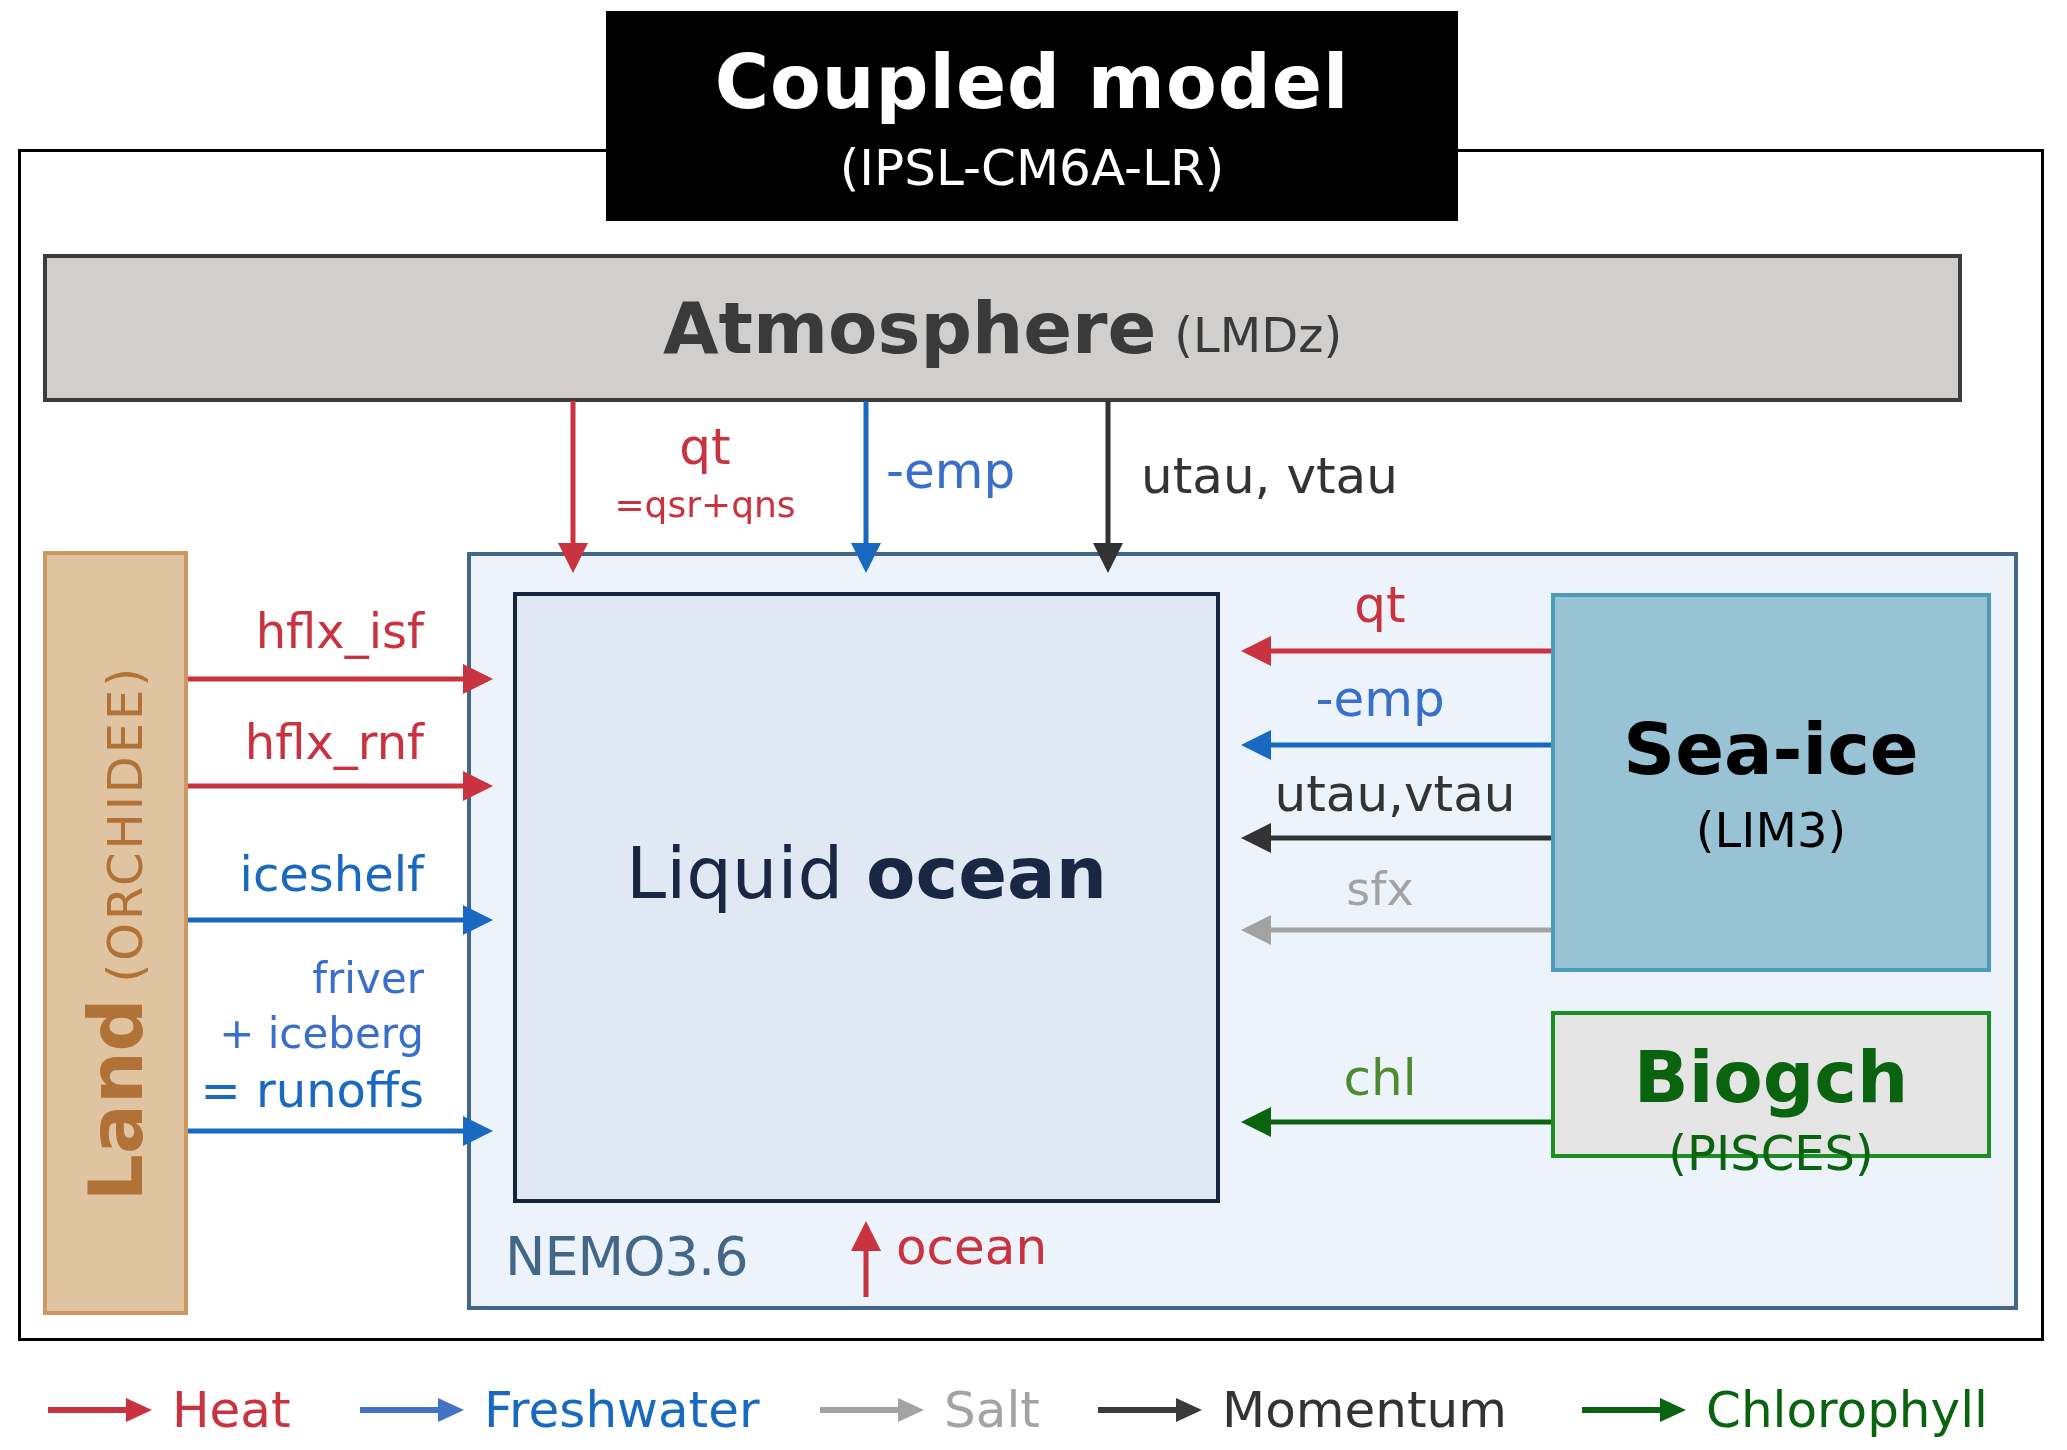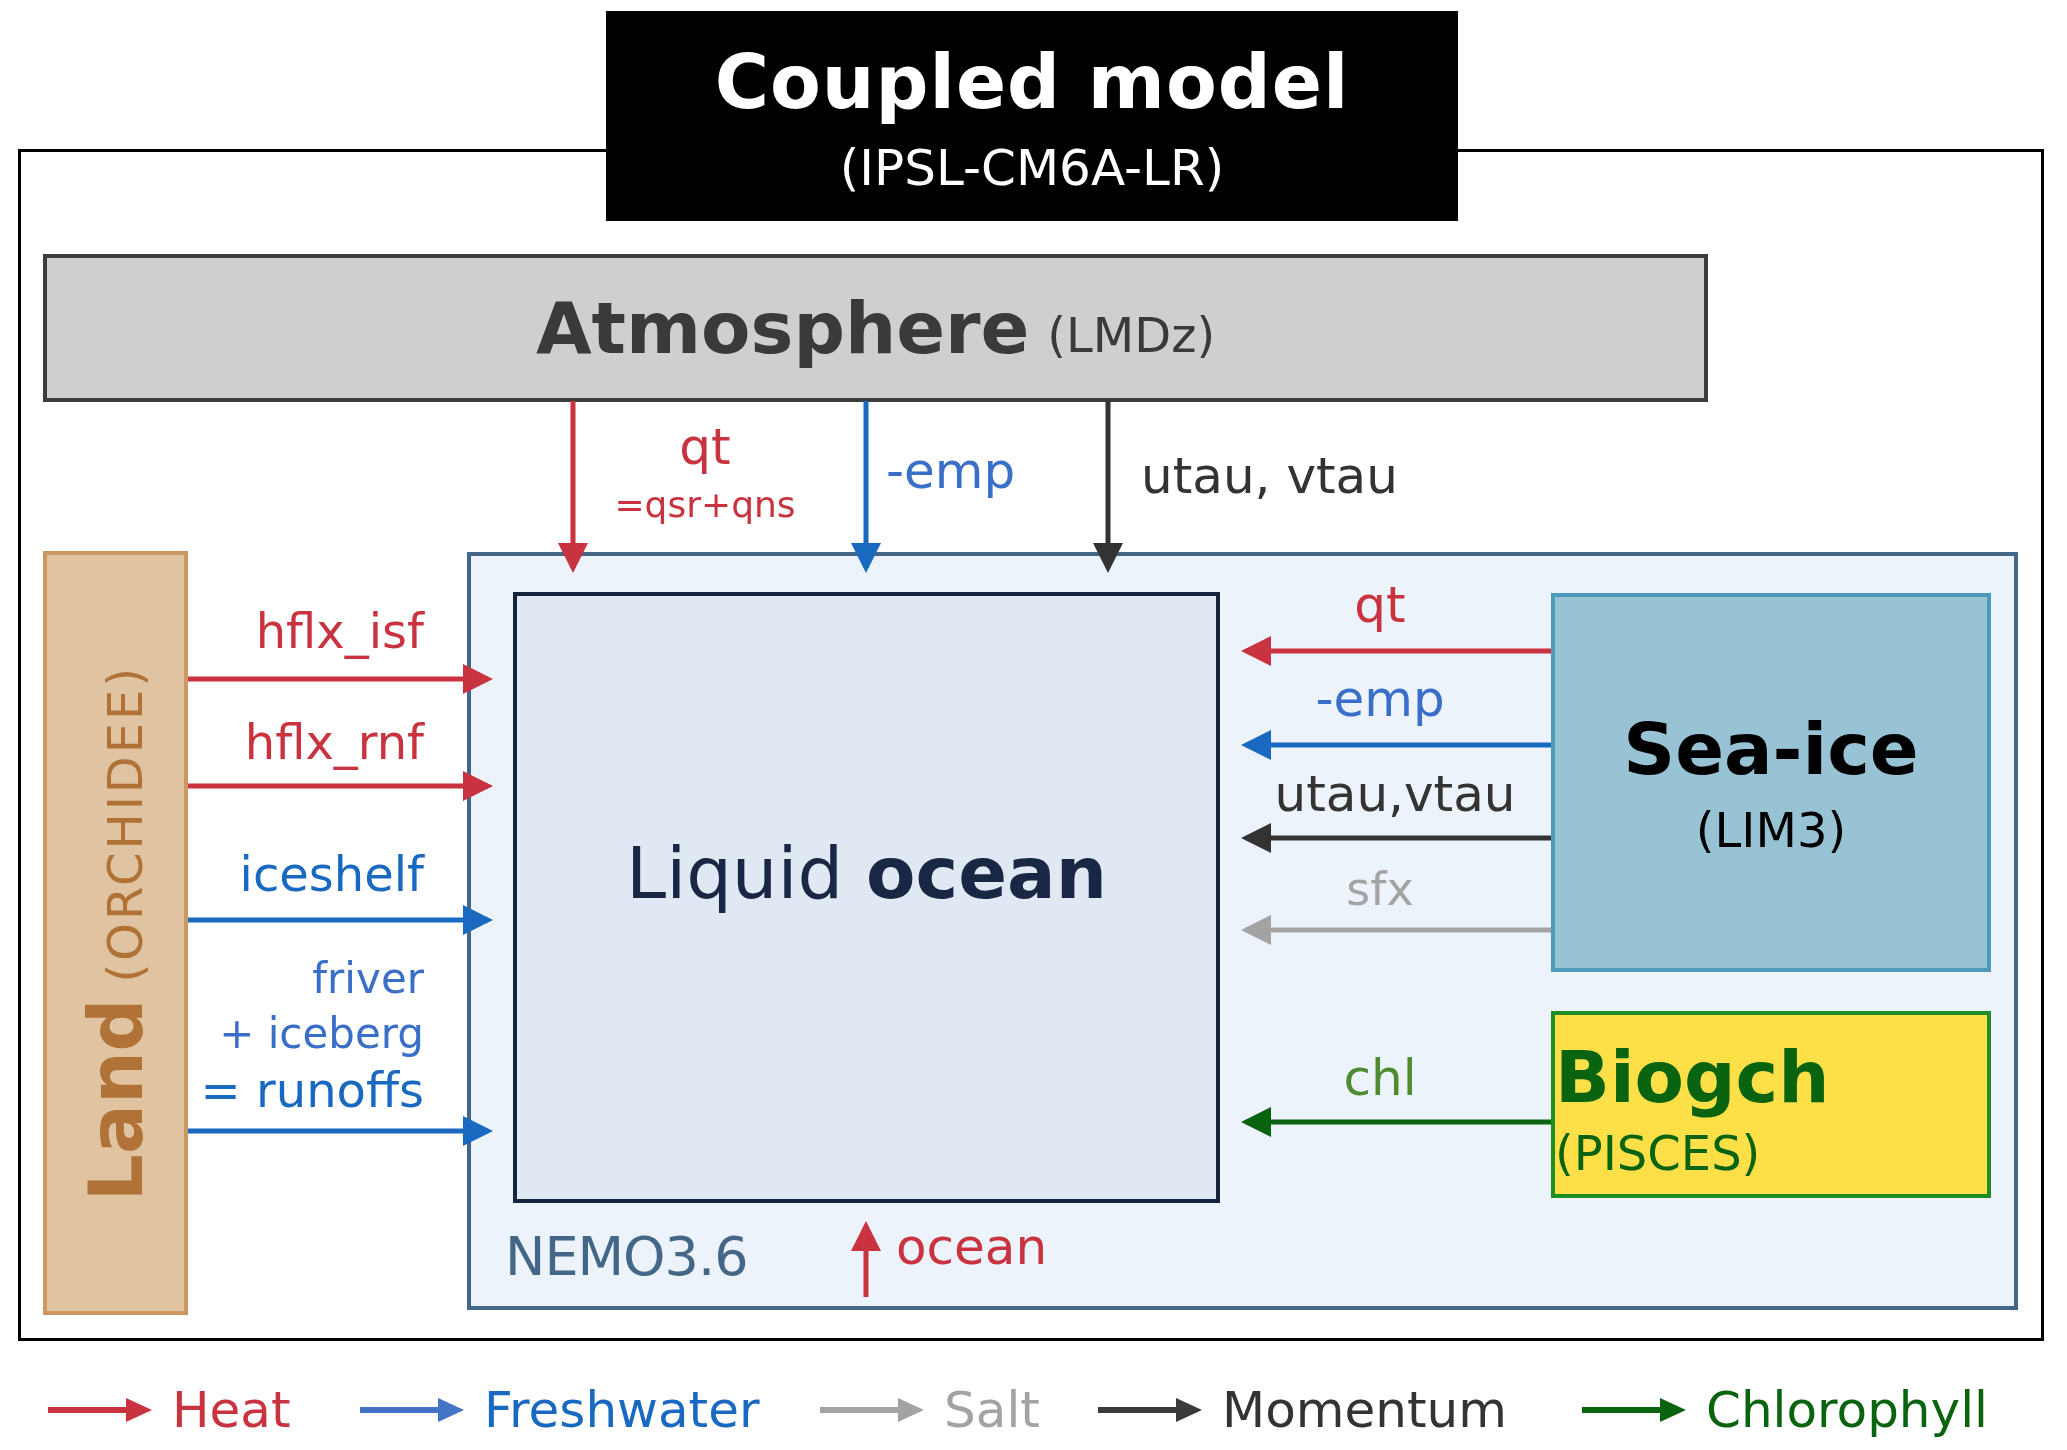--- a/index.html
+++ b/index.html
@@ -3,38 +3,38 @@
 <meta charset="utf-8">
 <style>
   html, body { margin:0; padding:0; background:#ffffff; }
   body { width:2067px; height:1450px; position:relative; overflow:hidden;
          font-family:"DejaVu Sans", sans-serif; }
   .abs { position:absolute; }
   #frame { left:18px; top:149px; width:2026px; height:1192px; border:3px solid #000; box-sizing:border-box; }
   #title-box { left:606px; top:11px; width:852px; height:210px; background:#000; color:#fff; text-align:center; }
   #title-main { position:absolute; left:0; right:0; top:28px; font-size:74px; font-weight:bold; letter-spacing:1px; }
   #title-sub { position:absolute; left:0; right:0; top:128px; font-size:50px; font-weight:normal; }
-  #atmos { left:43px; top:254px; width:1665px; height:148px; background:#d0cfcd; border:4px solid #3c3c3c; box-sizing:border-box;
+  #atmos { left:43px; top:254px; width:1919px; height:148px; background:#d0cfcd; border:4px solid #3c3c3c; box-sizing:border-box;
            display:flex; align-items:center; justify-content:center; color:#3a3a3a; }
   #atmos .name { font-size:72px; font-weight:bold; }
   #atmos .sub { font-size:48px; margin-left:18px; margin-top:14px; }
   #land { left:43px; top:551px; width:145px; height:764px; background:#e0c3a1; border:4px solid #cd9762; box-sizing:border-box; }
   #land-label { position:absolute; left:50%; top:50%; transform:translate(-50%,-50%) rotate(-90deg); white-space:nowrap; color:#b07236; }
   #land-label .name { font-size:74px; font-weight:bold; }
   #land-label .sub { font-size:48px; margin-left:16px; letter-spacing:3px; }
   #nemo { left:467px; top:552px; width:1551px; height:758px; background:#edf3fb; border:4px solid #446788; box-sizing:border-box; }
   #nemo-label { left:505px; top:1225px; font-size:54px; color:#446788; letter-spacing:-1px; }
   #ocean { left:513px; top:592px; width:707px; height:611px; background:#e0e8f3; border:4px solid #16233d; box-sizing:border-box; color:#1a2744; text-align:center; }
   #ocean .line1 { position:absolute; left:0; right:0; top:235px; font-size:72px; }
   #ocean .line1 b { font-weight:bold; }
   #ocean .line2 { position:absolute; left:0; right:0; top:330px; font-size:50px; letter-spacing:3px; }
   #seaice { left:1551px; top:593px; width:440px; height:379px; background:#97c3d5; border:4px solid #4d9abb; box-sizing:border-box; color:#000000; text-align:center; }
   #seaice .name { position:absolute; left:0; right:0; top:110px; font-size:72px; font-weight:bold; }
   #seaice .sub { position:absolute; left:0; right:0; top:205px; font-size:48px; }
-  #biogch { left:1551px; top:1011px; width:440px; height:187px; background:#fde047; border:4px solid #1e8d23; box-sizing:border-box; color:#0a630f; }
+  #biogch { left:1551px; top:1011px; width:440px; height:147px; background:#e5e5e5; border:4px solid #1e8d23; box-sizing:border-box; color:#0a630f; text-align:center; }
   #biogch .name { position:absolute; left:0; right:0; top:20px; font-size:72px; font-weight:bold; }
   #biogch .sub { position:absolute; left:0; right:0; top:110px; font-size:48px; }
   .lbl { position:absolute; white-space:nowrap; line-height:1; }
   .red { color:#c9323f; } .blue { color:#1a69c0; } .lightblue { color:#3a6fc9; }
   .gray { color:#a3a3a3; } .dark { color:#333333; } .green { color:#4e8a2f; } .dgreen { color:#0a630f; }
   svg#arrows { position:absolute; left:0; top:0; }
   #legend { left:0; top:1375px; width:2067px; height:70px; }
   .leg-item { position:absolute; top:0; display:flex; align-items:center; height:70px; font-size:50px; }
   .leg-item svg { margin-right:20px; }
 </style>

